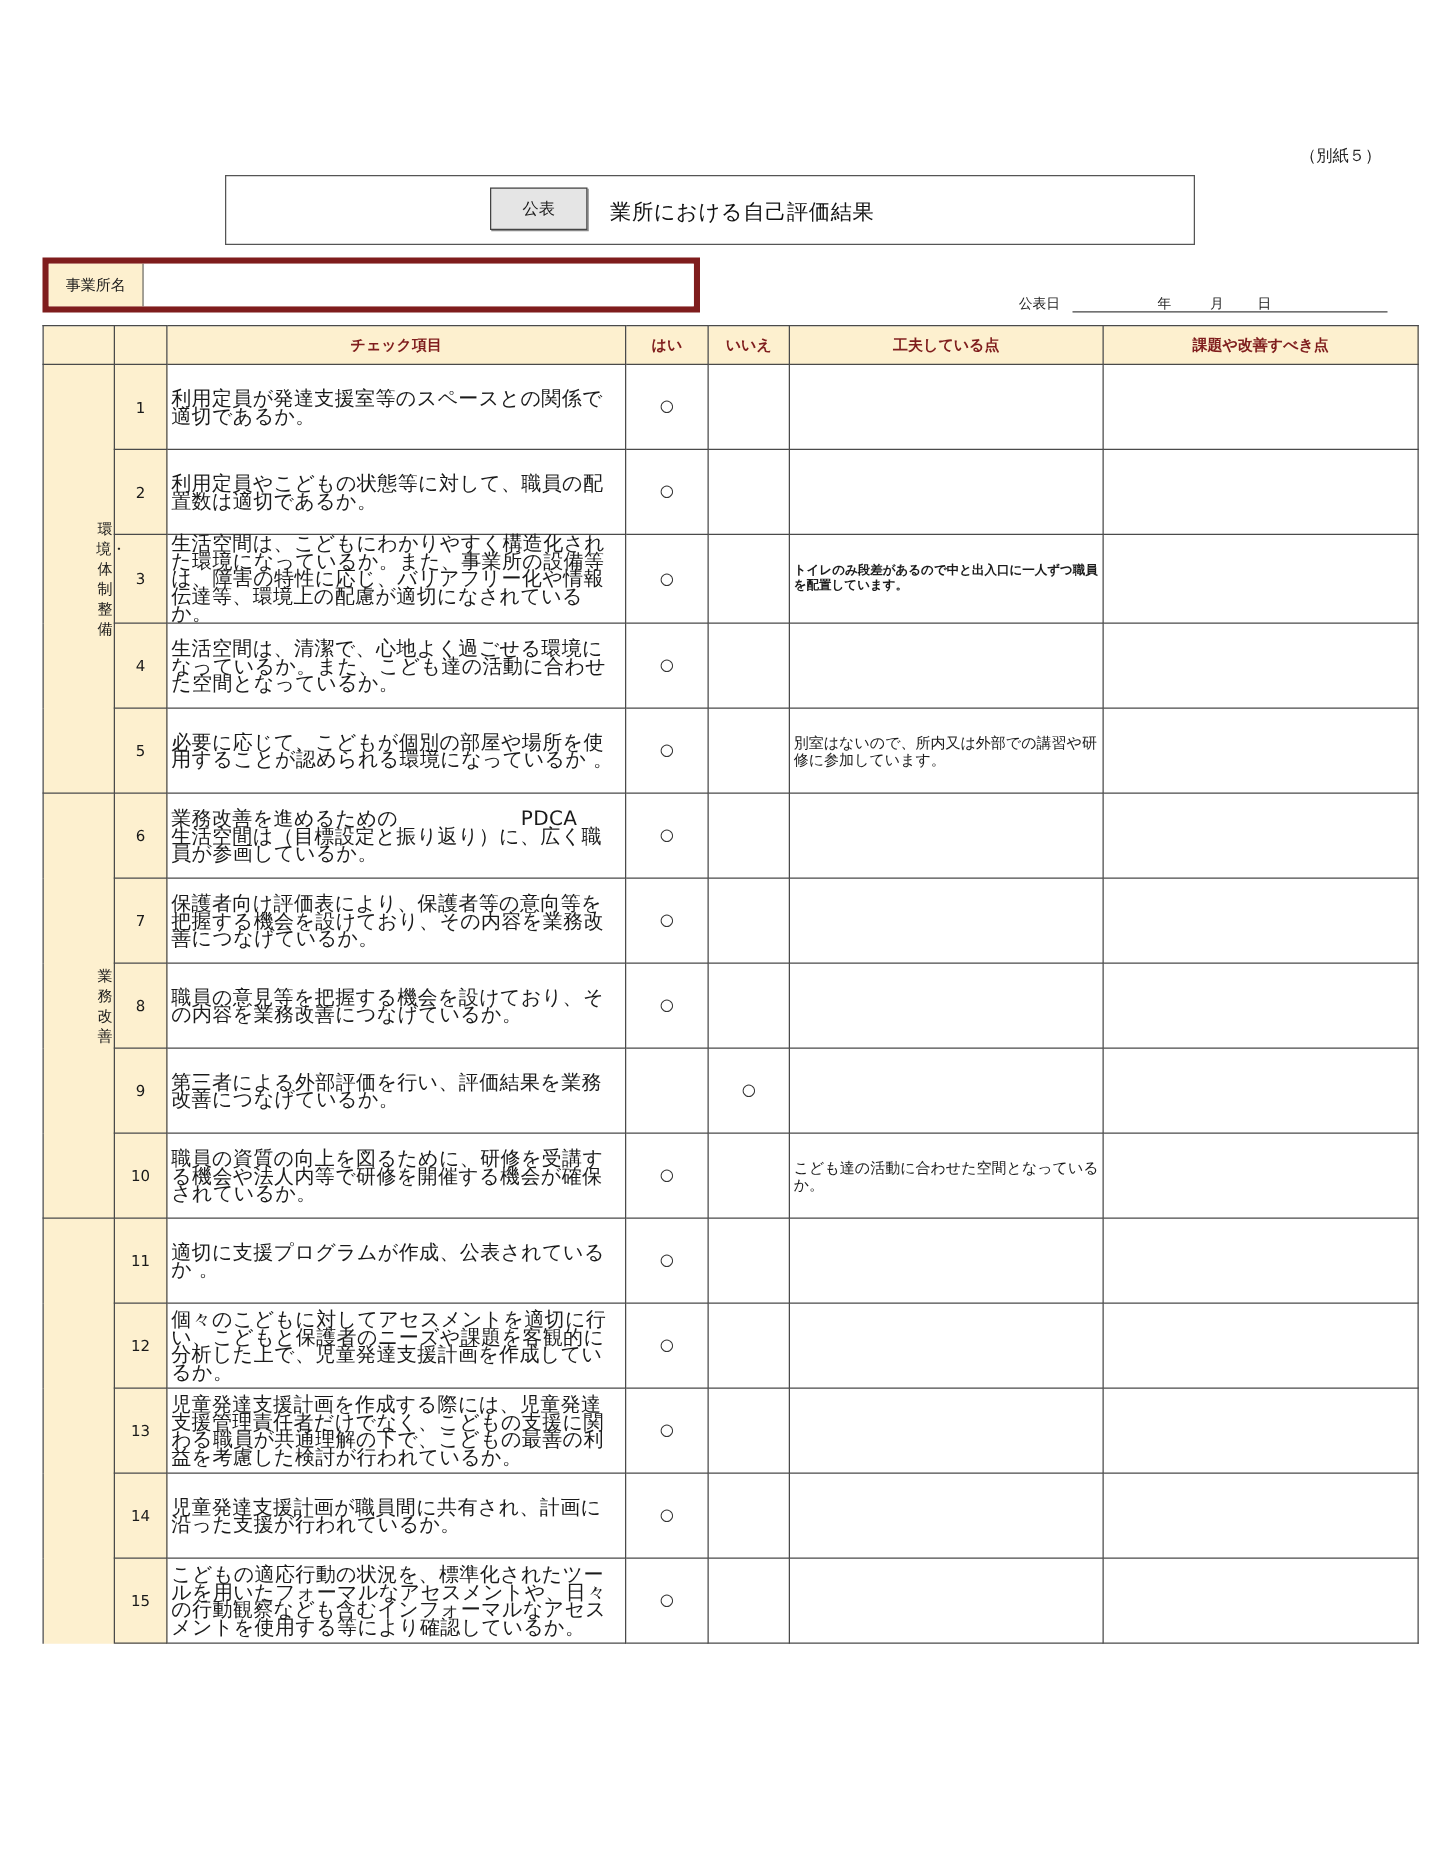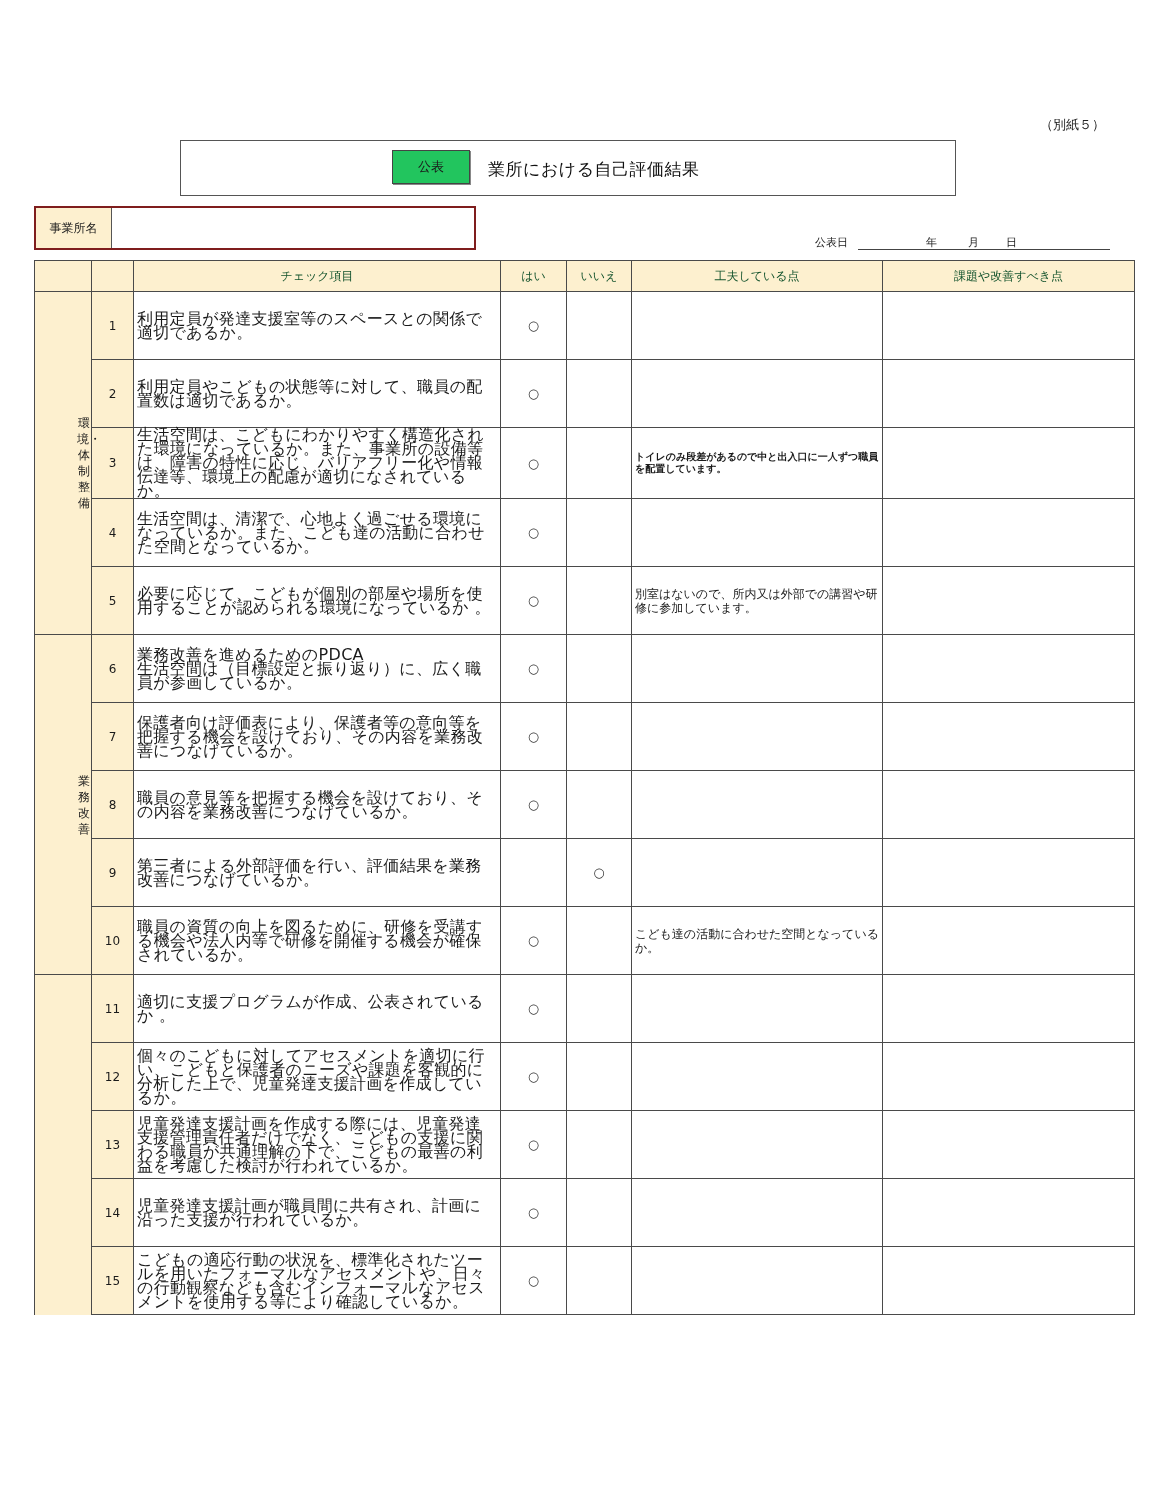--- a/index.html
+++ b/index.html
@@ -8,27 +8,27 @@
     font-family: "DejaVu Sans", "Liberation Sans", sans-serif; color: #1a1a1a;
   }
   .attach-label { position: absolute; left: 1040px; top: 116px; font-size: 13px; color:#222; }
   .title-box {
     position: absolute; left: 180px; top: 140px; width: 776px; height: 56px;
     border: 1px solid #555; box-sizing: border-box;
   }
   .title-text { position: absolute; left: 470px; top: 158px; font-size: 17px; color:#111; letter-spacing: 0.5px; margin-left: 18px; }
   .publish-btn {
     position: absolute; left: 392px; top: 150px; width: 78px; height: 34px;
-    border: 1px solid #444; background: #22c55e; box-sizing: border-box;
+    border: 1px solid #444; background: #e5e5e5; box-sizing: border-box;
     font-size: 13px; display: flex; align-items: center; justify-content: center;
     box-shadow: 1px 1px 0 #888; cursor: pointer;
   }
   .office-box {
-    position: absolute; left: 34px; top: 206px; width: 442px; height: 44px;
-    border: 2px solid #7f1d1d; box-sizing: border-box; display: flex;
+    position: absolute; left: 34px; top: 206px; width: 526px; height: 44px;
+    border: 5px solid #7f1d1d; box-sizing: border-box; display: flex;
   }
   .office-label {
     width: 75px; background: #fdf0cf; border-right: 1px solid #555;
     font-size: 12px; display: flex; align-items: center; justify-content: center;
   }
   .office-input { flex: 1; border: none; outline: none; background: #fff; font-size: 13px; padding: 0 6px; }
   .pub-date { position: absolute; left: 815px; top: 235px; font-size: 11px; color:#222; }
   .pub-date-line {
     position: absolute; left: 858px; top: 249px; width: 252px; height: 1px; background: #444;
   }
@@ -36,21 +36,21 @@
   .pub-date-fields span { position: absolute; }
 
   table.eval {
     position: absolute; left: 34px; top: 260px; border-collapse: collapse;
     table-layout: fixed; font-size: 12px;
   }
   table.eval td, table.eval th {
     border: 1px solid #4a4a4a; padding: 0; box-sizing: border-box;
   }
   table.eval th {
-    background: #fdf0cf; height: 31px; font-weight: normal; font-size: 12px; color:#14532d;
+    background: #fdf0cf; height: 31px; font-weight: bold; font-size: 12px; color:#7f1d1d;
   }
   .c-cat { width: 33px; background: #fdf0cf; text-align: center; vertical-align: middle; font-size: 12px; line-height: 16px; }
   .c-num { width: 42px; background: #fdf0cf; text-align: center; font-size: 12px; }
   .c-check { width: 367px; text-align: left; padding: 0 3px !important; line-height: 14px; font-size: 16px; letter-spacing: 0.3px; }
   .c-yes { width: 66px; text-align: center; }
   .c-no { width: 65px; text-align: center; }
   .c-kufu { width: 251px; padding: 0 3px !important; font-size: 12px; line-height: 14px; }
   .c-kufu.small { font-size: 10px; line-height: 12px; font-weight: bold; }
   .c-kadai { width: 252px; }
   tr.row { height: 68px; }
@@ -137,21 +137,21 @@
       <td class="c-yes"><span class="mark">○</span></td>
       <td class="c-no"><span class="mark"></span></td>
       <td class="c-kufu">別室はないので、所内又は外部での講習や研修に参加しています。</td>
       <td class="c-kadai"></td>
     </tr>
 
     <tr class="row">
       <td class="c-cat" rowspan="5"><span class="cat-text">業務改善</span></td>
       <td class="c-num">6</td>
       <td class="c-check">
-        <div><span>業務改善を進めるための</span><span style="display:inline-block;">PDCA</span></div>
+        <div><span>業務改善を進めるための</span><span style="display:inline-block;margin-left:98px">PDCA</span></div>
         <div>生活空間は（目標設定と振り返り）に、広く職員が参画しているか。</div>
       </td>
       <td class="c-yes"><span class="mark">○</span></td>
       <td class="c-no"><span class="mark"></span></td>
       <td class="c-kufu"></td>
       <td class="c-kadai"></td>
     </tr>
 
     <tr class="row">
       <td class="c-num">7</td>

